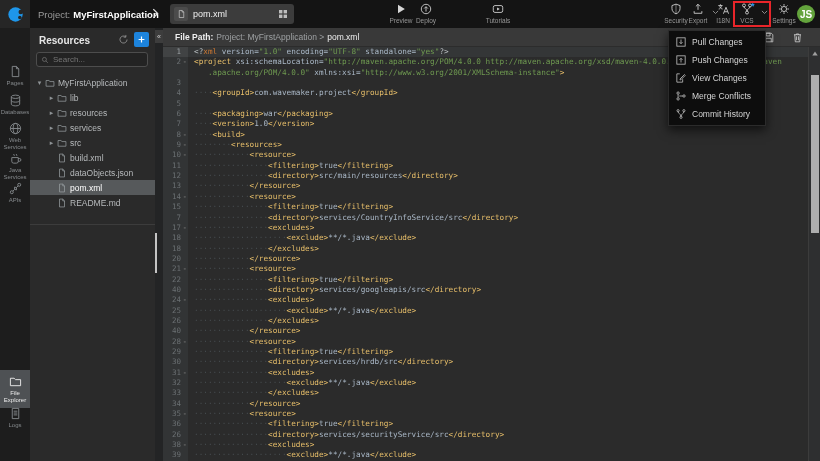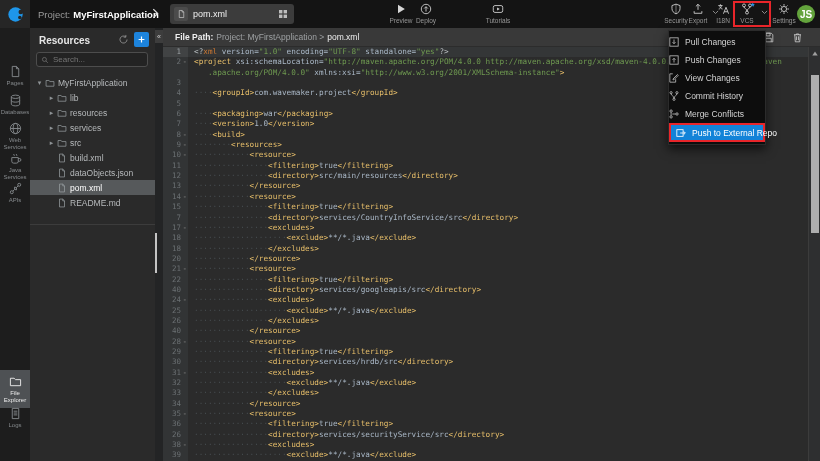--- a/index.html
+++ b/index.html
@@ -87,21 +87,21 @@
   .ctext{padding-left:6px;white-space:pre;color:#a9b7c6;}
   .tag{color:#e8bf6a;} .str{color:#6e9950;} .pi{color:#b7bcbf;} .pikw{color:#cc7832;margin-top:14px;} .ws{color:#464c4f;}
 
   .sb{position:absolute;left:645px;top:19px;width:12px;height:414px;background:#2e2f30;border-left:1px solid #3c3c3c;box-sizing:border-box;}
   .sb-up{position:absolute;left:3px;top:4px;width:6px;height:5px;color:#9f9f9f;}
   .sb-thumb{position:absolute;left:2px;top:28px;width:8px;height:158px;background:#aeaeae;}
 
   
   .menu{position:absolute;left:668px;top:30px;width:98px;background:#0d0d0d;border:1px solid #2b2b2b;
         box-shadow:0 4px 10px rgba(0,0,0,.65);z-index:30;padding:2px 0;box-sizing:border-box;}
-  .mi{height:18px;display:flex;align-items:center;gap:6px;font-size:8.5px;color:#d4d4d4;white-space:nowrap;}
+  .mi{height:18px;display:flex;align-items:center;gap:6px;padding-left:7px;font-size:8.5px;color:#d4d4d4;white-space:nowrap;}
   .mi .ic{width:10px;height:10px;color:#bdbdbd;flex:none;}
   .mi.hl{background:#1283d8;color:#fff;border:2px solid #e8252a;box-sizing:border-box;height:19px;padding-left:5px;}
   .mi.hl .ic{color:#fff;}
 </style>
 </head>
 <body>
 
 <div class="stage">
 
   <div class="topbar">
@@ -649,43 +649,34 @@
           <svg viewBox="0 0 12 12" fill="none" stroke="currentColor">
             <path d="M4.5 1H1v10h7V7.5"></path>
             <path d="M4.8 7.2l5.3-5.3 1 1-5.3 5.3h-1z"></path>
           </svg>
         </span>
         <span>View Changes</span>
       </div>
       <div class="mi">
         <span class="ic">
           <svg viewBox="0 0 12 12" fill="none" stroke="currentColor">
+            <circle cx="2.5" cy="2.5" r="1.4"></circle>
+            <circle cx="2.5" cy="9.5" r="1.4"></circle>
+            <circle cx="9.6" cy="6" r="1.4"></circle>
+            <path d="M2.5 4v4M4 6h4.2"></path>
+          </svg>
+        </span>
+        <span>Merge Conflicts</span>
+      </div>
+      <div class="mi">
+        <span class="ic">
+          <svg viewBox="0 0 12 12" fill="none" stroke="currentColor">
             <circle cx="2.5" cy="2" r="1.3"></circle>
             <circle cx="9.5" cy="2" r="1.3"></circle>
             <circle cx="6" cy="10" r="1.3"></circle>
             <path d="M2.5 3.3C2.5 6 6 5.5 6 8.7M9.5 3.3C9.5 6 6 5.5 6 8.7"></path>
           </svg>
         </span>
         <span>Commit History</span>
       </div>
-      <div class="mi">
-        <span class="ic">
-          <svg viewBox="0 0 12 12" fill="none" stroke="currentColor">
-            <circle cx="2.5" cy="2.5" r="1.4"></circle>
-            <circle cx="2.5" cy="9.5" r="1.4"></circle>
-            <circle cx="9.6" cy="6" r="1.4"></circle>
-            <path d="M2.5 4v4M4 6h4.2"></path>
-          </svg>
-        </span>
-        <span>Merge Conflicts</span>
-      </div>
-      <div class="mi hl">
-        <span class="ic">
-          <svg viewBox="0 0 12 12" fill="none" stroke="currentColor">
-            <rect x="1" y="2" width="7.5" height="8"></rect>
-            <path d="M5 6h6M9.2 4L11.2 6l-2 2"></path>
-          </svg>
-        </span>
-        <span>Push to External Repo</span>
-      </div>
     </div>
 
 </div>
 
 </body></html>

